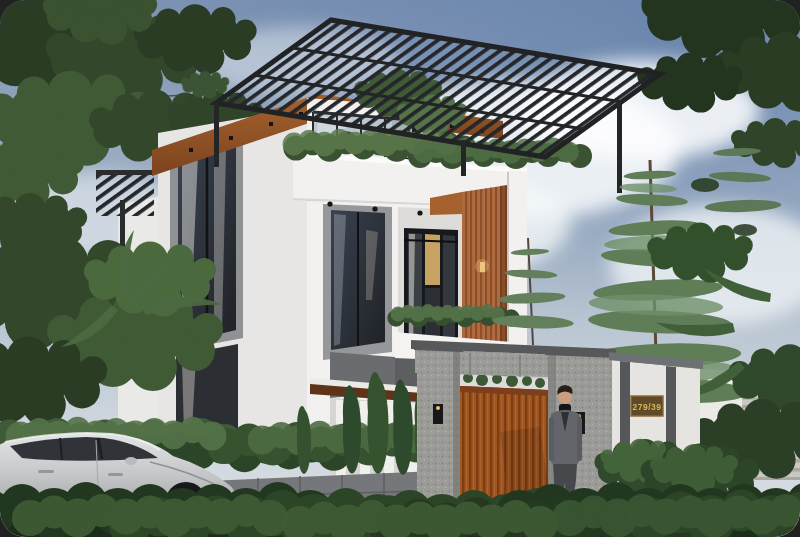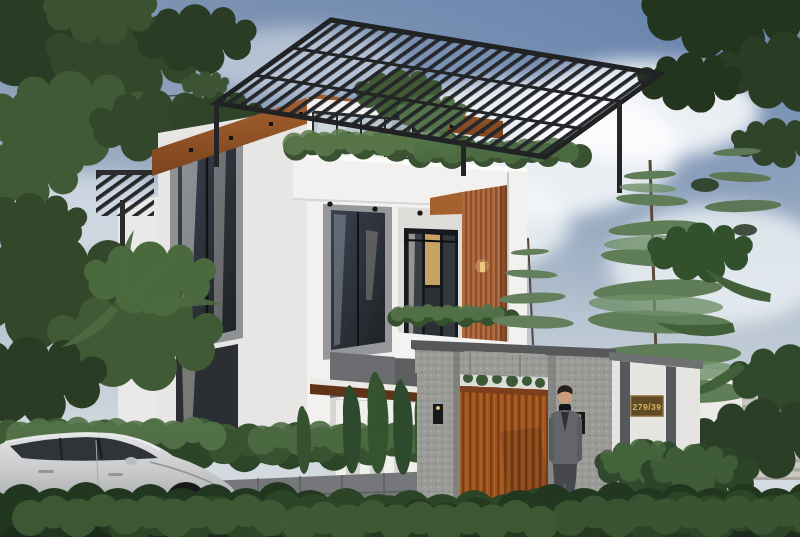--- a/index.html
+++ b/index.html
@@ -1,17 +1,17 @@
 <!DOCTYPE html>
 <html><head>
 <meta charset="utf-8">
 <style>
   html,body{margin:0;padding:0;background:#222;}
   .stage{position:relative;width:800px;height:537px;overflow:hidden;
-         font-family:"Liberation Sans",sans-serif;}
+         font-family:"Liberation Sans",sans-serif;border-radius:26px;}
   svg{display:block}
   text{font-family:"Liberation Sans",sans-serif;font-weight:bold;letter-spacing:.5px;}
 </style>
 </head>
 <body>
 
 <div class="stage">
 <svg width="800" height="537" viewBox="0 0 800 537">
 <defs>
   <linearGradient id="skyg" x1="0" y1="0" x2="0" y2="1">

